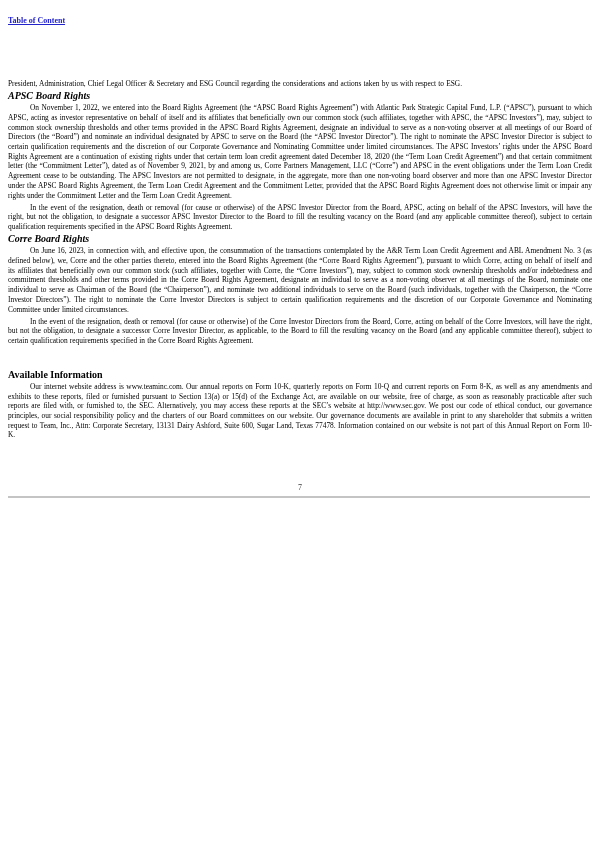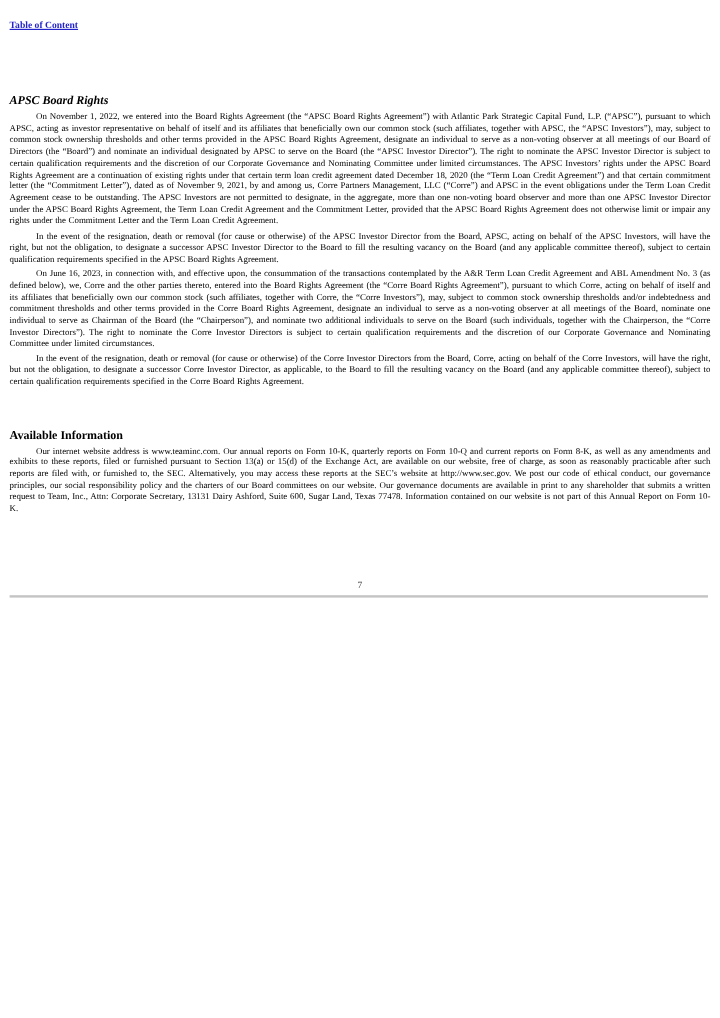--- a/index.html
+++ b/index.html
@@ -39,21 +39,21 @@
   .heading {
     font-size: 10px;
     line-height: 10px;
     font-weight: bold;
     margin: 0 0 2px 0;
   }
   .heading.italic {
     font-style: italic;
   }
   .heading.available-gap {
-    margin-top: 36px;
+    margin-top: 24px;
   }
   .page-number {
     position: absolute;
     top: 483px;
     left: 0;
     width: 100%;
     text-align: center;
     font-size: 8px;
     color: #3a3a3a;
   }
@@ -68,27 +68,29 @@
 </style>
 </head>
 <body>
 
 <div class="page">
 
   <a href="#" class="toc-link">Table of Content</a>
 
   <main class="content">
 
+    <p class="para no-indent">President, Administration, Chief Legal Officer &amp; Secretary and ESG Council regarding the considerations and actions taken by us with respect to ESG.</p>
 
     <h3 class="heading italic">APSC Board Rights</h3>
 
     <p class="para">On November 1, 2022, we entered into the Board Rights Agreement (the “APSC Board Rights Agreement”) with Atlantic Park Strategic Capital Fund, L.P. (“APSC”), pursuant to which APSC, acting as investor representative on behalf of itself and its affiliates that beneficially own our common stock (such affiliates, together with APSC, the “APSC Investors”), may, subject to common stock ownership thresholds and other terms provided in the APSC Board Rights Agreement, designate an individual to serve as a non-voting observer at all meetings of our Board of Directors (the “Board”) and nominate an individual designated by APSC to serve on the Board (the “APSC Investor Director”). The right to nominate the APSC Investor Director is subject to certain qualification requirements and the discretion of our Corporate Governance and Nominating Committee under limited circumstances. The APSC Investors’ rights under the APSC Board Rights Agreement are a continuation of existing rights under that certain term loan credit agreement dated December 18, 2020 (the “Term Loan Credit Agreement”) and that certain commitment letter (the “Commitment Letter”), dated as of November 9, 2021, by and among us, Corre Partners Management, LLC (“Corre”) and APSC in the event obligations under the Term Loan Credit Agreement cease to be outstanding. The APSC Investors are not permitted to designate, in the aggregate, more than one non-voting board observer and more than one APSC Investor Director under the APSC Board Rights Agreement, the Term Loan Credit Agreement and the Commitment Letter, provided that the APSC Board Rights Agreement does not otherwise limit or impair any rights under the Commitment Letter and the Term Loan Credit Agreement.</p>
 
     <p class="para">In the event of the resignation, death or removal (for cause or otherwise) of the APSC Investor Director from the Board, APSC, acting on behalf of the APSC Investors, will have the right, but not the obligation, to designate a successor APSC Investor Director to the Board to fill the resulting vacancy on the Board (and any applicable committee thereof), subject to certain qualification requirements specified in the APSC Board Rights Agreement.</p>
 
+    <h3 class="heading italic">Corre Board Rights</h3>
 
     <p class="para">On June 16, 2023, in connection with, and effective upon, the consummation of the transactions contemplated by the A&amp;R Term Loan Credit Agreement and ABL Amendment No. 3 (as defined below), we, Corre and the other parties thereto, entered into the Board Rights Agreement (the “Corre Board Rights Agreement”), pursuant to which Corre, acting on behalf of itself and its affiliates that beneficially own our common stock (such affiliates, together with Corre, the “Corre Investors”), may, subject to common stock ownership thresholds and/or indebtedness and commitment thresholds and other terms provided in the Corre Board Rights Agreement, designate an individual to serve as a non-voting observer at all meetings of the Board, nominate one individual to serve as Chairman of the Board (the “Chairperson”), and nominate two additional individuals to serve on the Board (such individuals, together with the Chairperson, the “Corre Investor Directors”). The right to nominate the Corre Investor Directors is subject to certain qualification requirements and the discretion of our Corporate Governance and Nominating Committee under limited circumstances.</p>
 
     <p class="para">In the event of the resignation, death or removal (for cause or otherwise) of the Corre Investor Directors from the Board, Corre, acting on behalf of the Corre Investors, will have the right, but not the obligation, to designate a successor Corre Investor Director, as applicable, to the Board to fill the resulting vacancy on the Board (and any applicable committee thereof), subject to certain qualification requirements specified in the Corre Board Rights Agreement.</p>
 
     <h3 class="heading available-gap">Available Information</h3>
 
     <p class="para">Our internet website address is www.teaminc.com. Our annual reports on Form 10-K, quarterly reports on Form 10-Q and current reports on Form 8-K, as well as any amendments and exhibits to these reports, filed or furnished pursuant to Section 13(a) or 15(d) of the Exchange Act, are available on our website, free of charge, as soon as reasonably practicable after such reports are filed with, or furnished to, the SEC. Alternatively, you may access these reports at the SEC’s website at http://www.sec.gov. We post our code of ethical conduct, our governance principles, our social responsibility policy and the charters of our Board committees on our website. Our governance documents are available in print to any shareholder that submits a written request to Team, Inc., Attn: Corporate Secretary, 13131 Dairy Ashford, Suite 600, Sugar Land, Texas 77478. Information contained on our website is not part of this Annual Report on Form 10-K.</p>
 
   </main>

